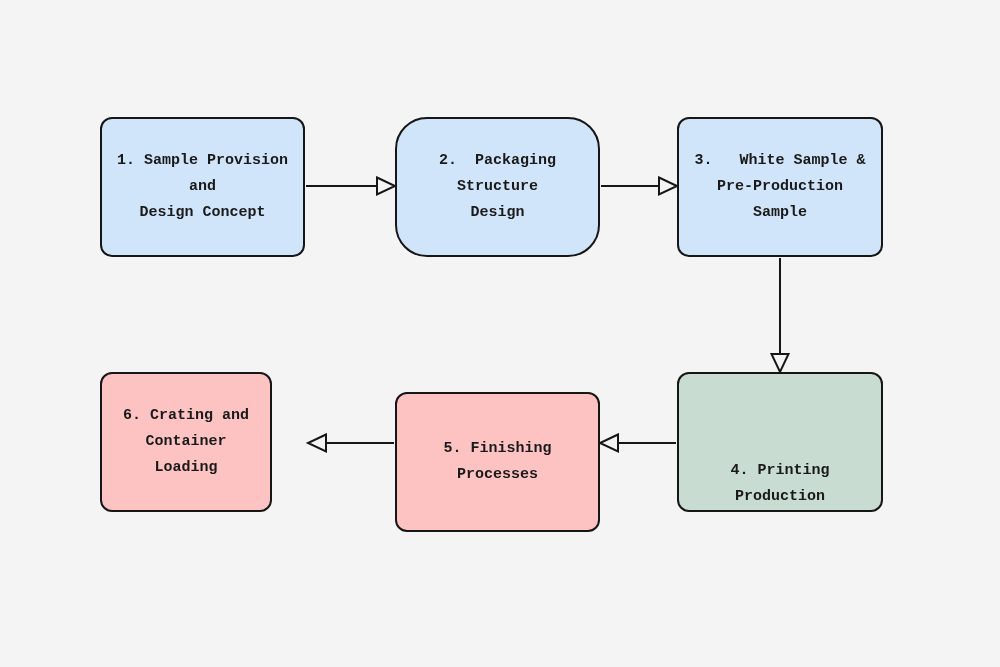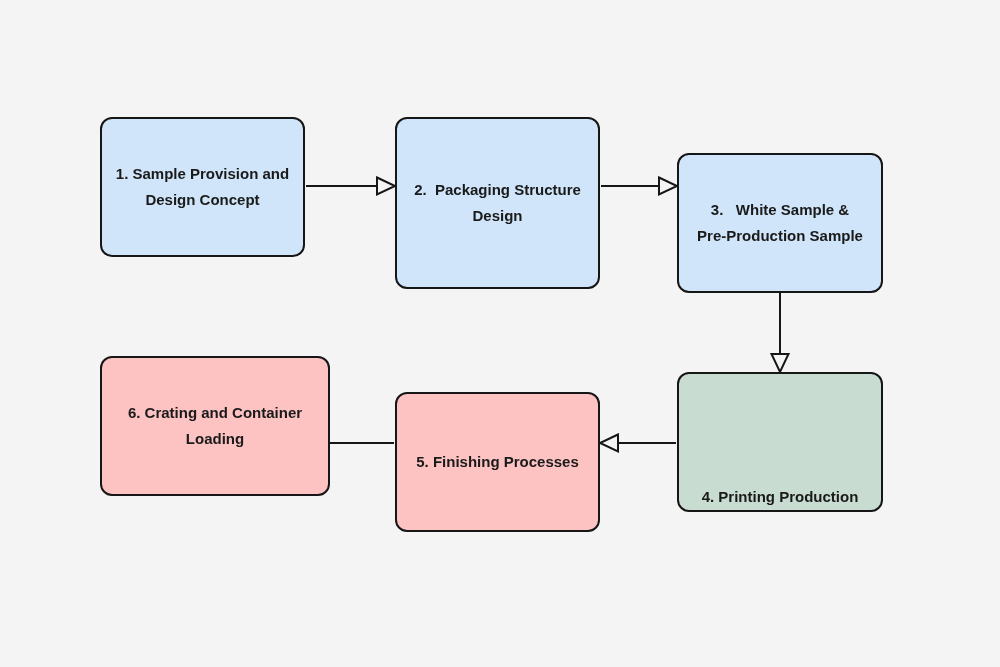--- a/index.html
+++ b/index.html
@@ -27,31 +27,32 @@
     display: flex;
     align-items: center;
     justify-content: center;
     text-align: center;
     font-size: 15px;
     font-weight: 600;
     line-height: 26px;
     color: #1a1a1a;
     white-space: pre-wrap;
     padding: 0 10px;
+    font-family: Liberation Mono, monospace;
   }
   .fill-blue  { background: #d0e5f9; }
   .fill-green { background: #c8dcd1; }
   .fill-pink  { background: #fdc3c3; }
 
   .node-1 { left: 100px; top: 117px; width: 205px; height: 140px; }
-  .node-2 { left: 395px; top: 117px; width: 205px; height: 172px; }
-  .node-3 { left: 677px; top: 117px; width: 206px; height: 140px; margin-top: 36px; }
+  .node-2 { left: 395px; top: 117px; width: 205px; height: 140px; border-radius: 32px; }
+  .node-3 { left: 677px; top: 117px; width: 206px; height: 140px; }
   .node-4 { left: 677px; top: 372px; width: 206px; height: 140px; align-items: flex-end; }
   .node-5 { left: 395px; top: 372px; width: 205px; height: 140px; margin-top: 20px; }
-  .node-6 { left: 100px; top: 356px; width: 230px; height: 140px; }
+  .node-6 { left: 100px; top: 372px; width: 172px; height: 140px; }
 
   svg line, svg polygon { shape-rendering: geometricPrecision; }
 </style>
 </head>
 <body>
 
 <div class="canvas">
 
   <svg class="arrow-layer" width="1000" height="667" viewBox="0 0 1000 667">
 

